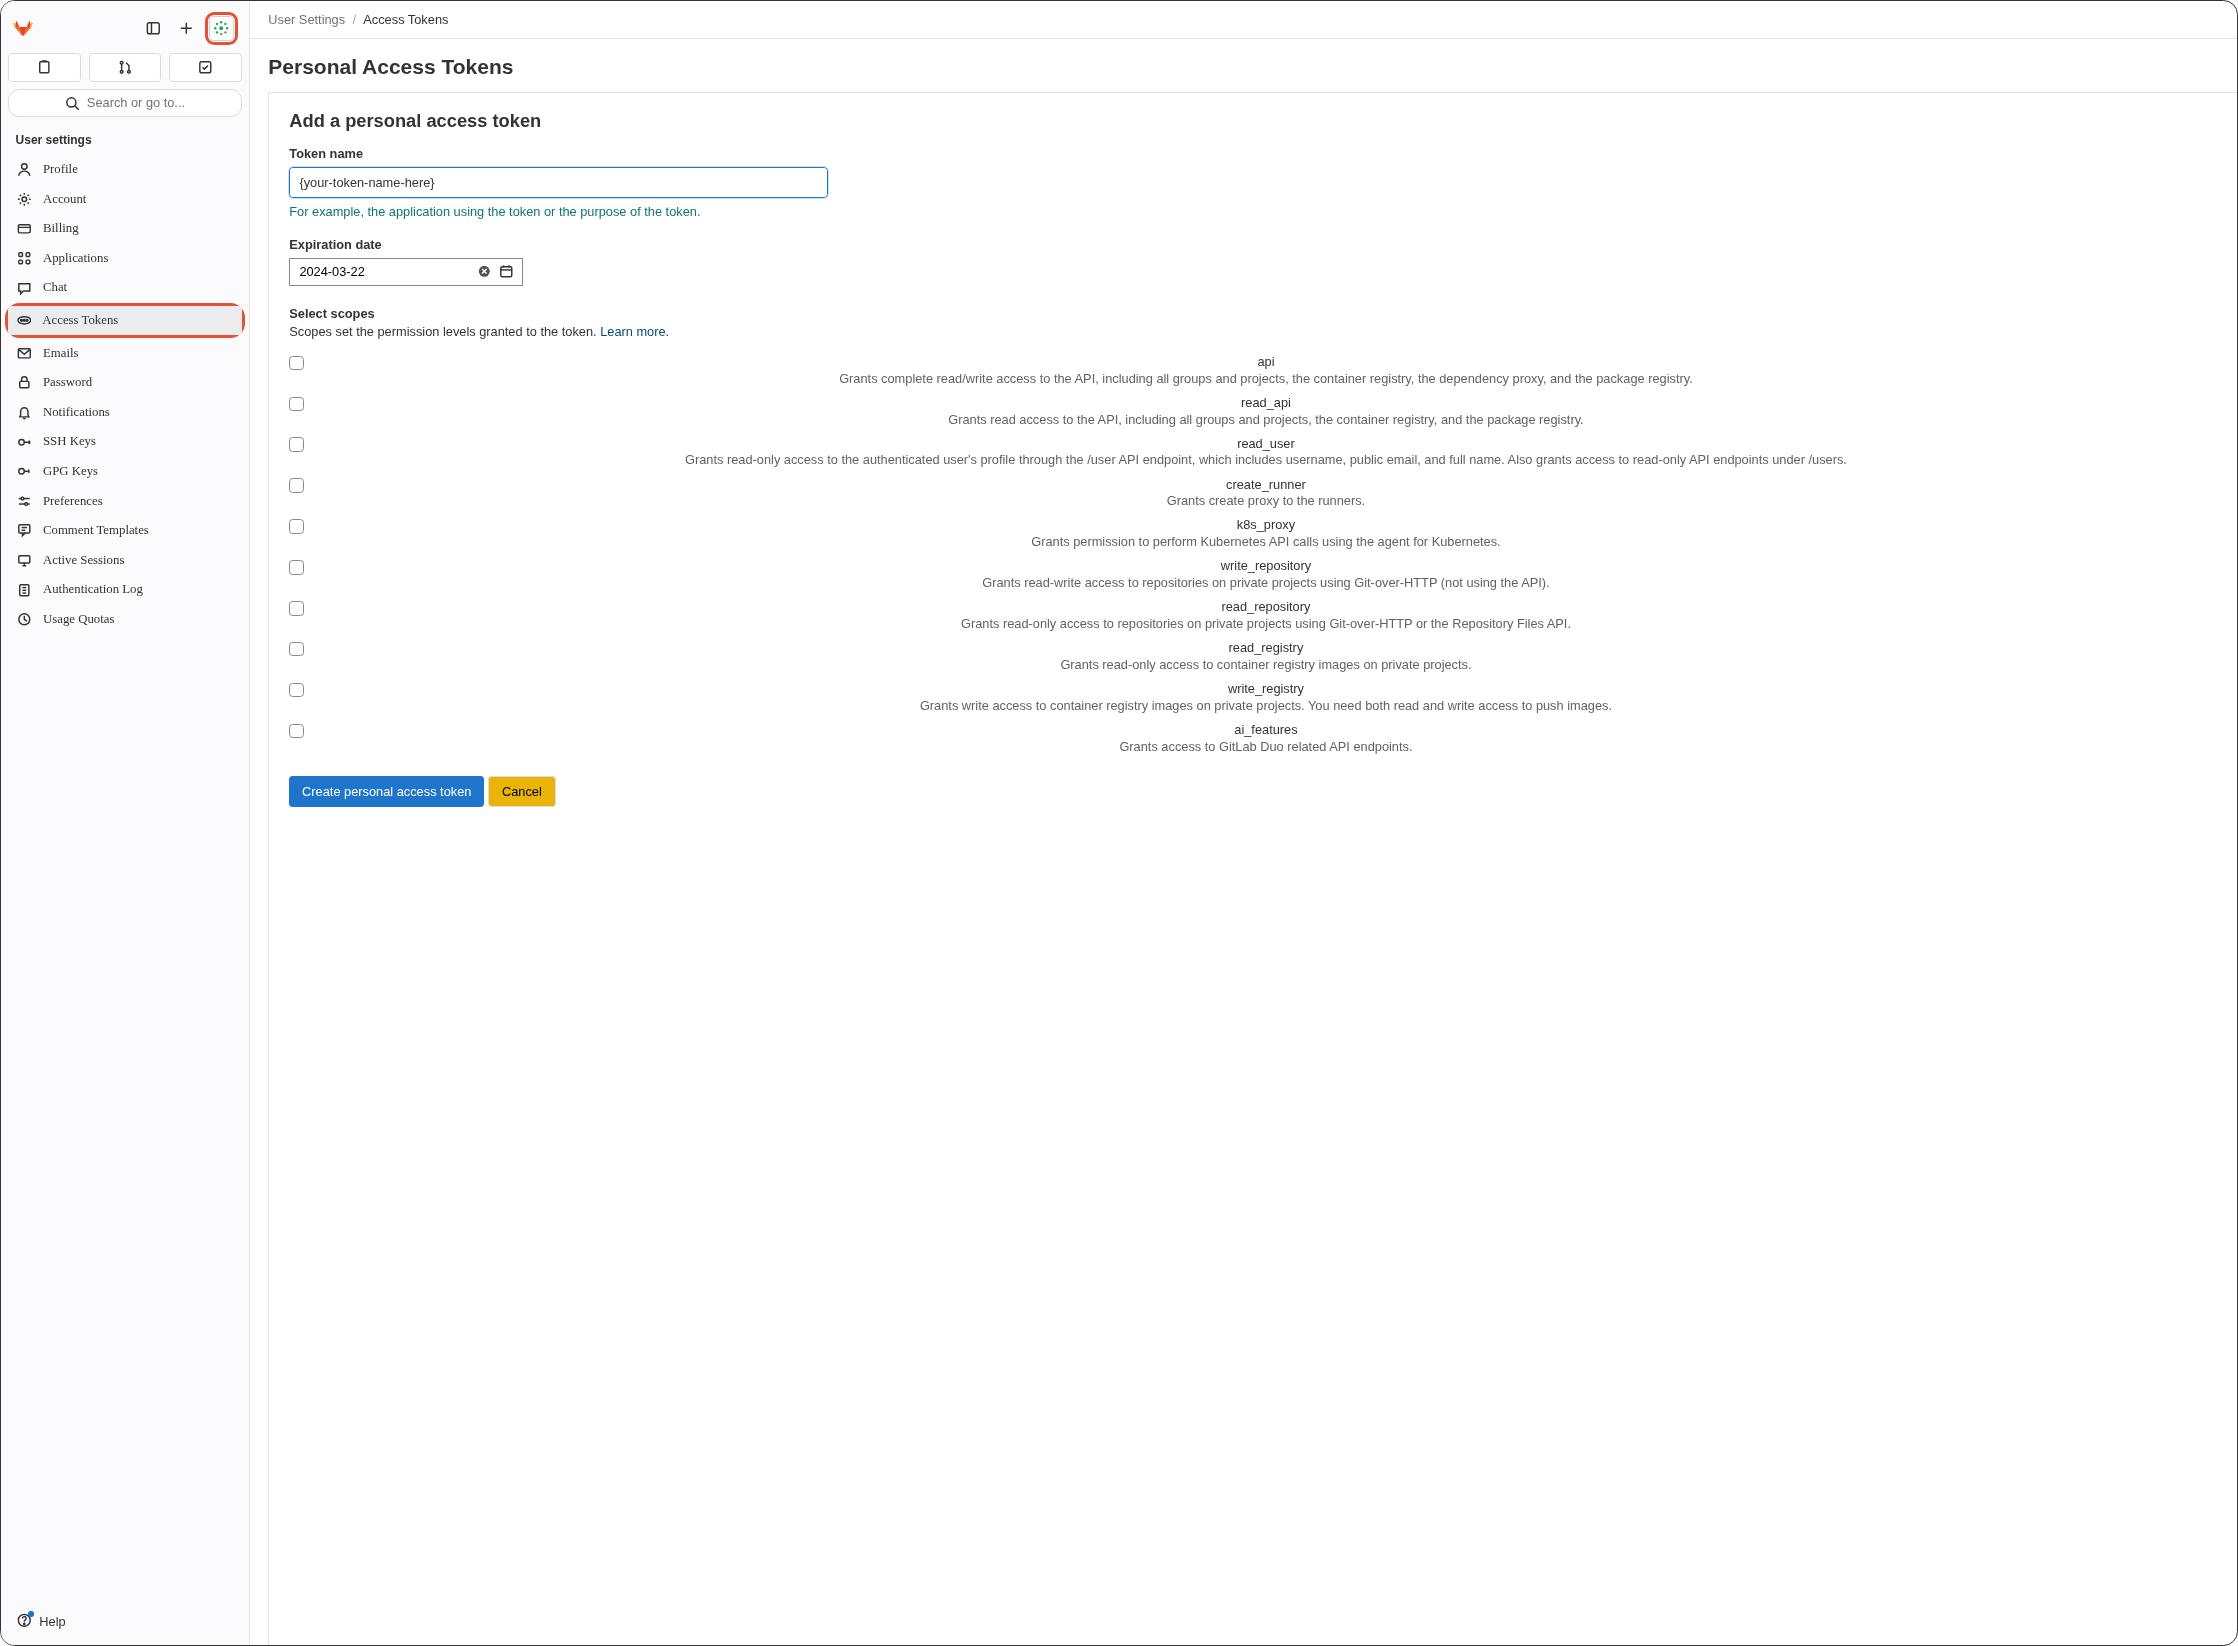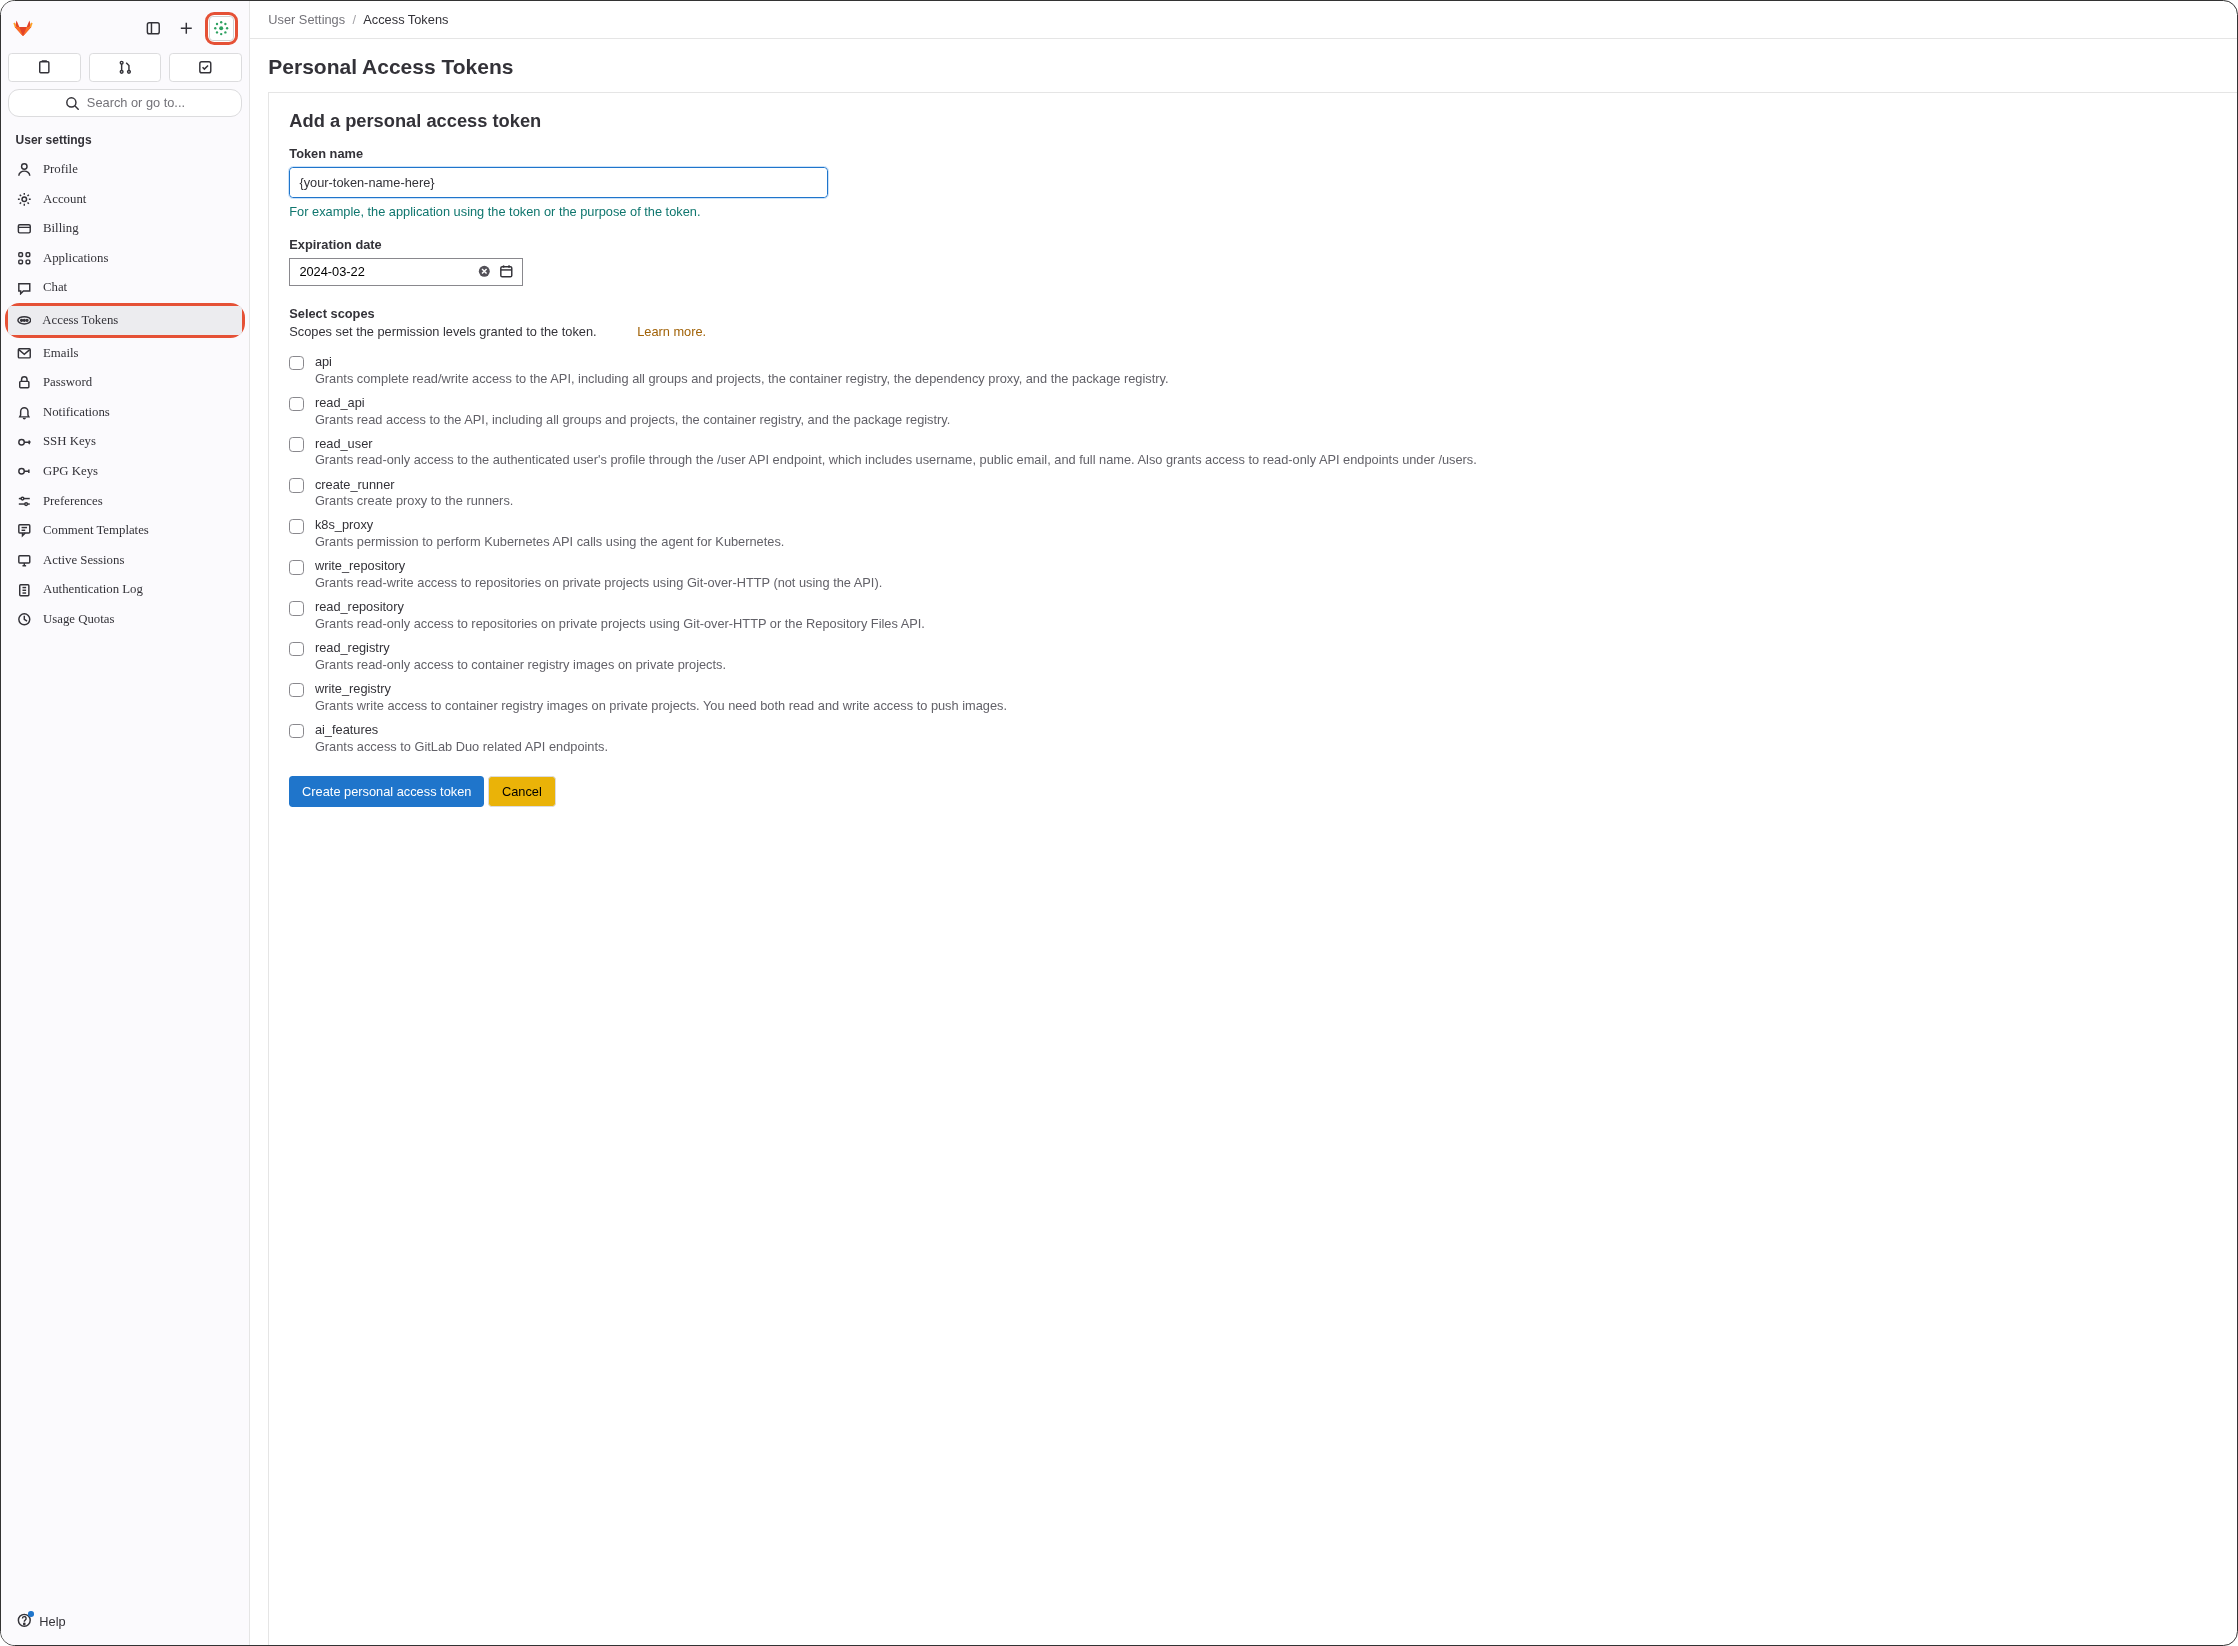--- a/index.html
+++ b/index.html
@@ -35,23 +35,23 @@
 .content-box { border-top: 0.9px solid #e5e5e5; border-left: 0.9px solid #e5e5e5; margin-left: 18.3px; padding: 16.4px 20px; flex:1; overflow:auto;}
 .form-title { font-size: 18.3px; font-weight:600; margin-bottom: 14.6px;}
 .field-label { font-weight:600; font-size:12.8px; margin-bottom:5.5px; display:block;}
 .text-input { width: 539px; max-width:100%; padding: 7.3px 9.1px; border: 1.8px solid #1f75cb; outline: 1.8px solid #cbe2f9; border-radius:3.7px; font-size:12.8px; color:#333238;}
 .helper-text { color:#0f766e; font-size:12.8px; margin-top:5.5px; }
 .date-row { margin-top: 18.3px;}
 .date-input { display:flex; align-items:center; width: 234px; border:0.9px solid #89888d; border-radius:0; padding: 5.5px 9.1px; gap:7.3px;}
 .date-input input { flex:1; border:none; outline:none; font-size:12.8px;}
 .scopes-header { margin-top: 20px; font-weight:600; font-size:12.8px;}
 .scopes-help { color:#333238; font-size:12.8px; margin-top:3.7px;}
-.scopes-help a { color:#a16207; text-decoration:none;margin-left:37px;}
+.scopes-help a { color:#0c4a6e; text-decoration:none;}
 .scope-list { margin-top:14.6px; display:flex; flex-direction:column; gap:9.1px;}
-.scope-item { display:flex; gap:11px; align-items:flex-start;}
+.scope-item { display:flex; gap:11px; align-items:flex-start;text-align:center;}
 .scope-cb { margin-top:1.8px; width:14.6px; height:14.6px; border:0.9px solid #89888d; border-radius:3.7px; flex-shrink:0;}
 .scope-text { flex:1;}
 .scope-name { font-size:12.8px; color:#333238;}
 .scope-desc { font-size:12.8px; color:#626168; margin-top:1.8px;}
 .button-bar { margin-top: 22px; display:flex; gap:4px;}
 .btn-primary { background:#1f75cb; color:#fff; border:none; border-radius:3.7px; padding:7.3px 12.8px; font-size:12.8px; cursor:pointer;}
 .btn-secondary { background:#eab308; border:0.9px solid #dcdcde; border-radius:3.7px; padding:7.3px 12.8px; font-size:12.8px; cursor:pointer;}
 </style>
 </head>
 <body>

